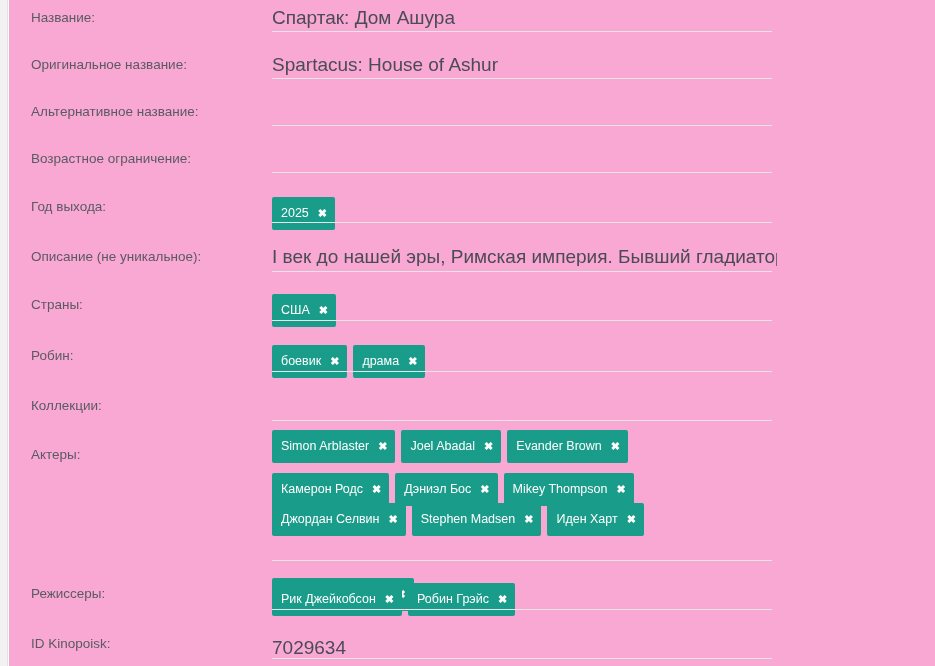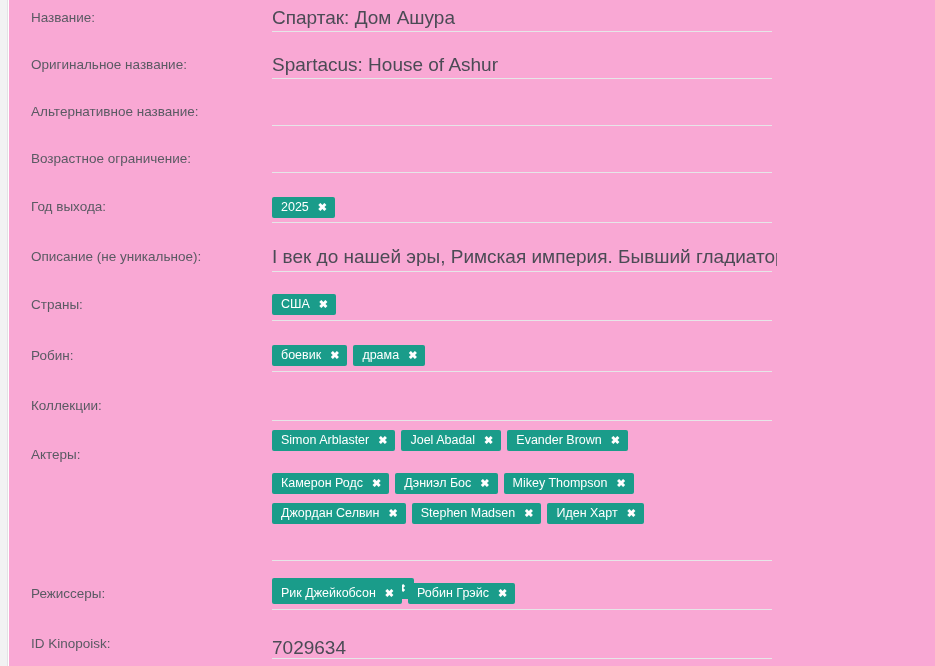--- a/index.html
+++ b/index.html
@@ -68,21 +68,21 @@
     overflow: hidden;
     text-overflow: clip;
   }
   .tag {
     display: inline-flex;
     align-items: center;
     background: #1a9c8a;
     color: #ffffff;
     font-size: 12.5px;
     line-height: 1;
-    height: 21px;
+    height: 33px;
     padding: 0 8px 0 9px;
     border-radius: 2px;
     margin-right: 6px;
     white-space: nowrap;
     vertical-align: top;
   }
   .tag-label {
     padding-right: 9px;
   }
   .tag-x {

